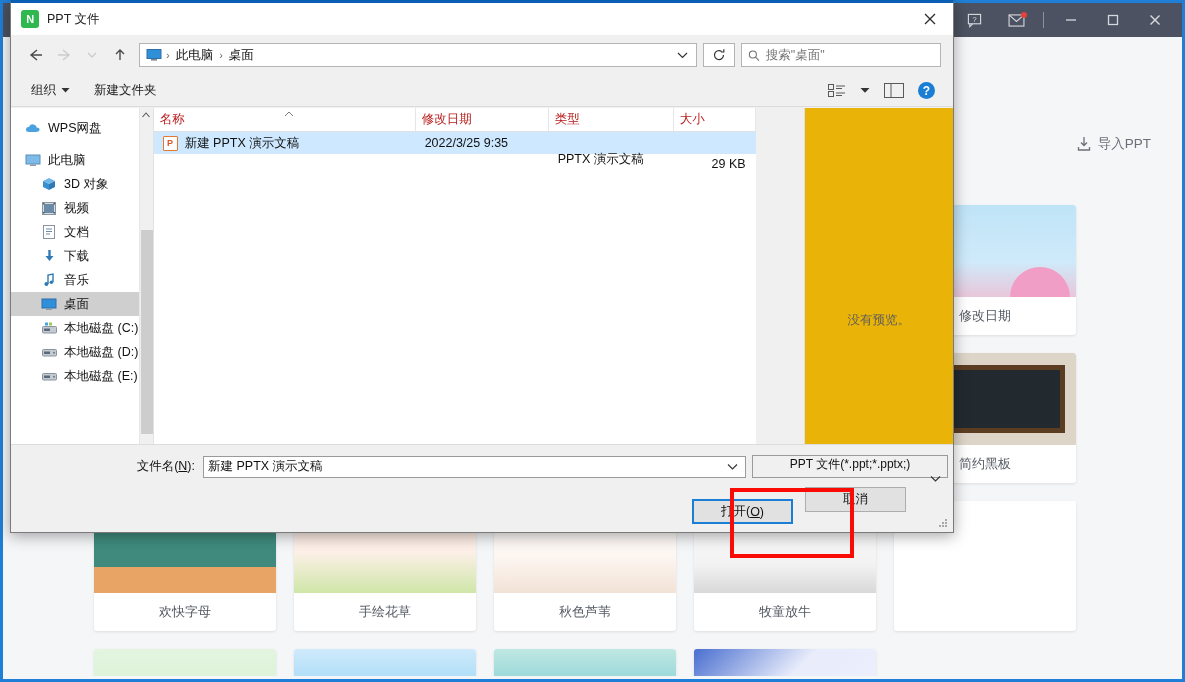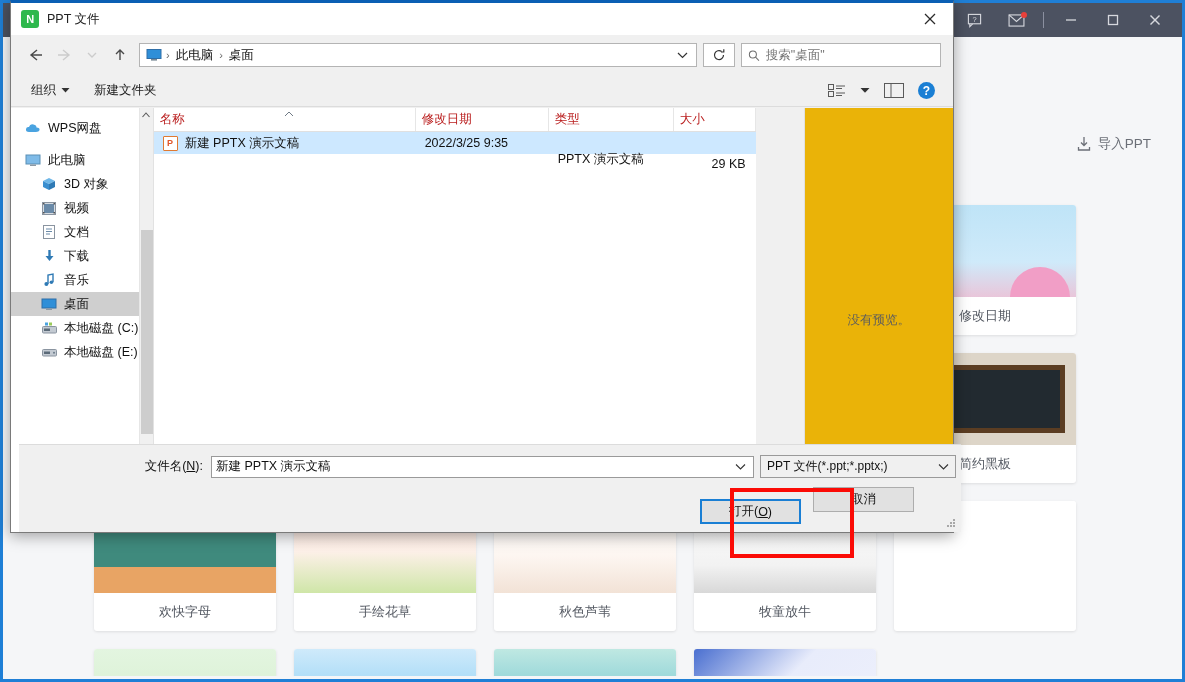--- a/index.html
+++ b/index.html
@@ -144,32 +144,32 @@
   .fc-date { width:133px; padding-left:9px; }
   .fc-type { width:125px; padding-left:9px;margin-top:32px; }
   .fc-size { width:82px; justify-content:flex-end; padding-right:10px;margin-top:42px; }
   .ppt-ico { width:15px; height:15px; background:#fff; border:1px solid #e07a32; border-radius:1px; display:flex; align-items:center; justify-content:center; color:#e0562b; font-size:9px; font-weight:bold; }
 
   
   #preview { width:155px; background:#eab308; border-left:1px solid #e0e0e0; display:flex; align-items:center; justify-content:center;margin-left:48px; }
   #preview span { font-size:12.5px; color:#5d5d5d; }
 
   
-  #bottom { position:absolute; left:8px; bottom:0; width:100%; height:88px; background:#f0f0f0; border-top:1px solid #dcdcdc; }
+  #bottom { position:absolute; left:0; bottom:0; width:100%; height:88px; background:#f0f0f0; border-top:1px solid #dcdcdc; }
   #fn-row { position:absolute; left:0; top:10px; width:100%; display:flex; align-items:center; }
   #fn-label { width:192px; text-align:right; padding-right:8px; font-size:12.5px; color:#111; }
   #fn-input {
     width:543px; height:22px; background:#fff; border:1px solid #9a9a9a; display:flex; align-items:center;
     padding:0 4px;
   }
   #fn-input input { border:0; outline:0; width:100%; font-size:12.5px; color:#111; font-family:inherit; }
   #fn-caret { color:#333; font-size:10px; padding:0 3px; cursor:pointer; }
   #ftype {
     width:196px; height:23px; margin-left:6px; background:#f0f0f0; border:1px solid #9a9a9a;
-    display:flex; align-items:center; padding:0 6px; font-size:12px; color:#111; cursor:pointer;
+    display:flex; align-items:center; padding:0 6px; font-size:12px; color:#111; cursor:pointer;flex-direction:column;
   }
   #ftype-caret { margin-left:auto; font-size:10px; color:#333; }
 
   #btn-row { position:absolute; right:47px; top:42px; display:flex; gap:12px; }
   .dbtn {
     width:101px; height:25px; background:#e1e1e1; border:1px solid #adadad;
     display:flex; align-items:center; justify-content:center; font-size:12.5px; color:#111; cursor:pointer;
   }
   .dbtn.primary { background:#e1e1e1; border:2px solid #1a7fd4;margin-top:12px; }
 
@@ -488,20 +488,30 @@
             <svg width="15" height="12" viewBox="0 0 15 12">
                 <rect x="0.5" y="4.5" width="14" height="6.5" rx="1" fill="#c3cad2" stroke="#8a94a0"></rect>
                 <rect x="2" y="6.5" width="6" height="2.5" fill="#5b6a78"></rect>
                 <rect x="3" y="0.5" width="3" height="3" fill="#4aa3e0"></rect>
                 <rect x="7" y="0.5" width="3" height="3" fill="#9acb5a"></rect>
               </svg>
           </span>
           <span>本地磁盘 (C:)</span>
         </div>
 
+        <div class="tree-item indent">
+          <span class="sico">
+            <svg width="15" height="10" viewBox="0 0 15 10">
+                <rect x="0.5" y="2.5" width="14" height="6.5" rx="1" fill="#c3cad2" stroke="#8a94a0"></rect>
+                <rect x="2" y="4.5" width="6" height="2.5" fill="#5b6a78"></rect>
+                <circle cx="12" cy="5.8" r="1" fill="#6a7a88"></circle>
+              </svg>
+          </span>
+          <span>本地磁盘 (D:)</span>
+        </div>
 
         <div class="tree-item indent">
           <span class="sico">
             <svg width="15" height="10" viewBox="0 0 15 10">
                 <rect x="0.5" y="2.5" width="14" height="6.5" rx="1" fill="#c3cad2" stroke="#8a94a0"></rect>
                 <rect x="2" y="4.5" width="6" height="2.5" fill="#5b6a78"></rect>
                 <circle cx="12" cy="5.8" r="1" fill="#6a7a88"></circle>
               </svg>
           </span>
           <span>本地磁盘 (E:)</span>

